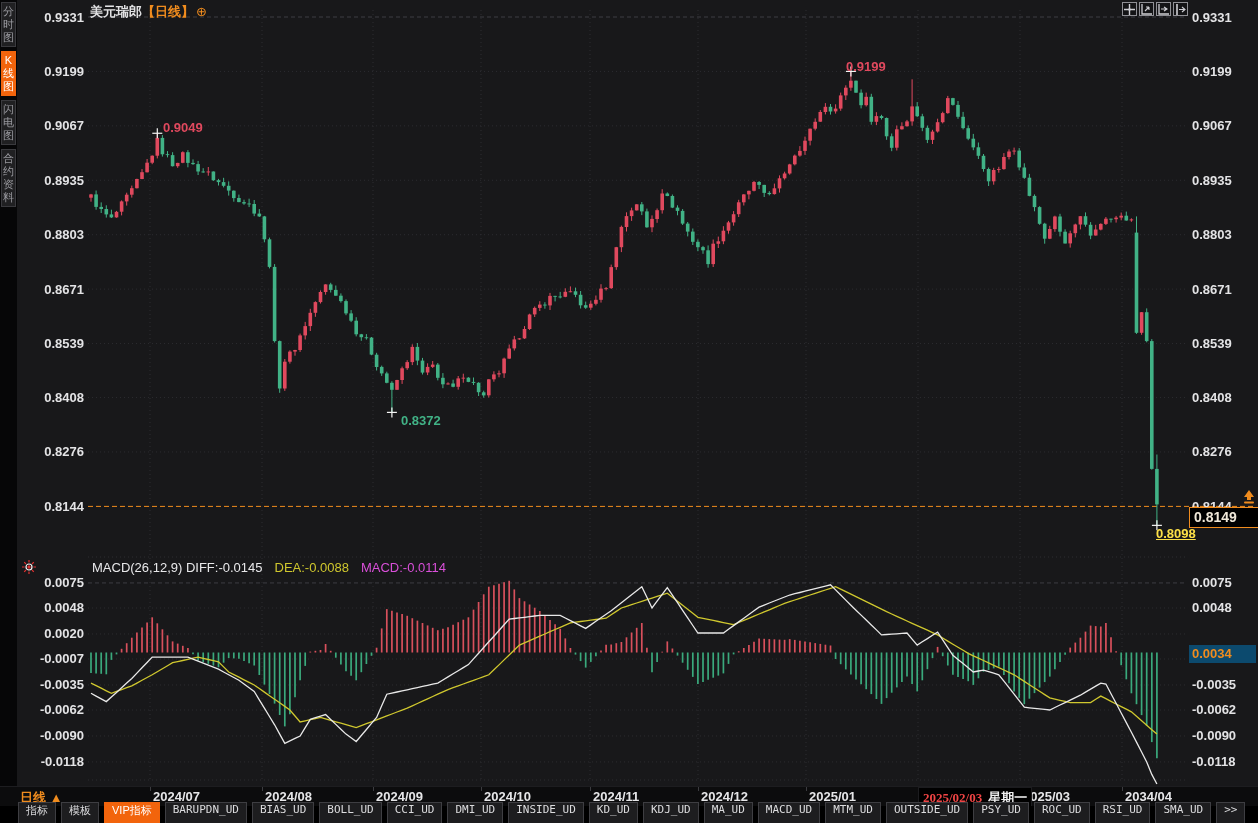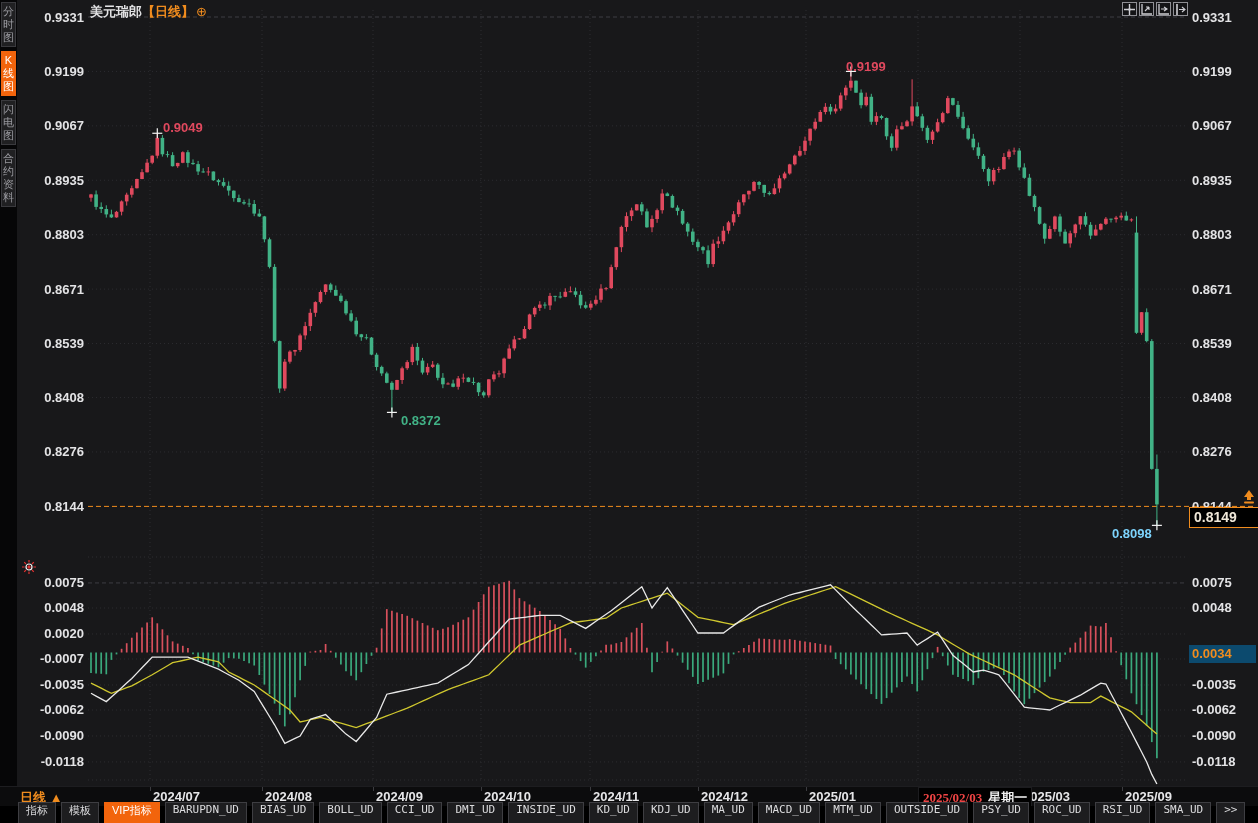--- a/index.html
+++ b/index.html
@@ -784,20 +784,23 @@
         </svg>
     </span>
     <span class="tool-ic">
       <svg width="11" height="11" viewBox="0 0 11 11">
           <path d="M2 0v11" stroke="#cfcfd4" stroke-width="1.6"></path>
           <path d="M4 5.5h6m-3-2.5l3 2.5-3 2.5" stroke="#cfcfd4" stroke-width="1.1" fill="none"></path>
         </svg>
     </span>
   </div>
 
+  <div class="ov" id="macd-header">
+    <span><span>MACD(26,12,9)</span><span> DIFF:-0.0145</span></span><span class="dea">DEA:-0.0088</span><span class="mcd">MACD:-0.0114</span>
+  </div>
 
   <div class="ov" id="burst">
     <svg width="16" height="16" viewBox="0 0 16 16">
       <g stroke="#e03030" stroke-width="1.2">
         <path d="M8 1v2.6M8 12.4V15M1 8h2.6M12.4 8H15M3.2 3.2l1.8 1.8M11 11l1.8 1.8M12.8 3.2L11 5M5 11l-1.8 1.8"></path>
       </g>
       <circle cx="8" cy="8" r="3" fill="none" stroke="#f2f2f2" stroke-width="1.2"></circle>
       <circle cx="8" cy="8" r="1.7" fill="#e03030"></circle>
     </svg>
   </div>
@@ -809,21 +812,21 @@
     <svg width="14" height="15" viewBox="0 0 14 15">
       <path d="M7 0l5 7H9v3H5V7H2z" fill="#f08c1e"></path>
         <rect x="2" y="11.5" width="10" height="2" rx="1" fill="#f08c1e"></rect>
     </svg>
   </div>
 
   <div id="annots">
       <div class="annot" style="left: 163px; top: 120px; color: rgb(224, 73, 94);">0.9049</div>
       <div class="annot" style="left: 846px; top: 59px; color: rgb(224, 73, 94);">0.9199</div>
       <div class="annot" style="left: 401px; top: 413px; color: rgb(65, 178, 134);">0.8372</div>
-      <div class="annot" style="left: 1112px; top: 526px; color: #7dd3fc;">0.8098</div>
+      <div class="annot" style="left: 1156px; top: 526px; color: #fde047; text-decoration: underline;">0.8098</div>
     </div>
 </div>
 
 <aside id="sidebar">
     <div class="side-item" style="top: 2px;">分
 时
 图</div>
     <div class="side-item active" style="top: 51px;">K
 线
 图</div>
@@ -852,21 +855,21 @@
     <span class="dtick" style="left: 1020px;"></span>
     <span class="dtick" style="left: 1122px;"></span>
     <span class="dlab" style="left: 153px;">2024/07</span>
     <span class="dlab" style="left: 265px;">2024/08</span>
     <span class="dlab" style="left: 376px;">2024/09</span>
     <span class="dlab" style="left: 484px;">2024/10</span>
     <span class="dlab" style="left: 593px;">2024/11</span>
     <span class="dlab" style="left: 701px;">2024/12</span>
     <span class="dlab" style="left: 809px;">2025/01</span>
     <span class="dlab" style="left: 1023px;">2025/03</span>
-    <span class="dlab" style="left: 1125px;">2025/09</span>
+    <span class="dlab" style="left: 1125px;">2034/04</span>
   </div>
 
 <div id="toolbar">
     <span class="tab cn">指标</span>
     <span class="tab cn">模板</span>
     <span class="tab cn active">VIP指标</span>
     <span class="tab">BARUPDN_UD</span>
     <span class="tab">BIAS_UD</span>
     <span class="tab">BOLL_UD</span>
     <span class="tab">CCI_UD</span>

